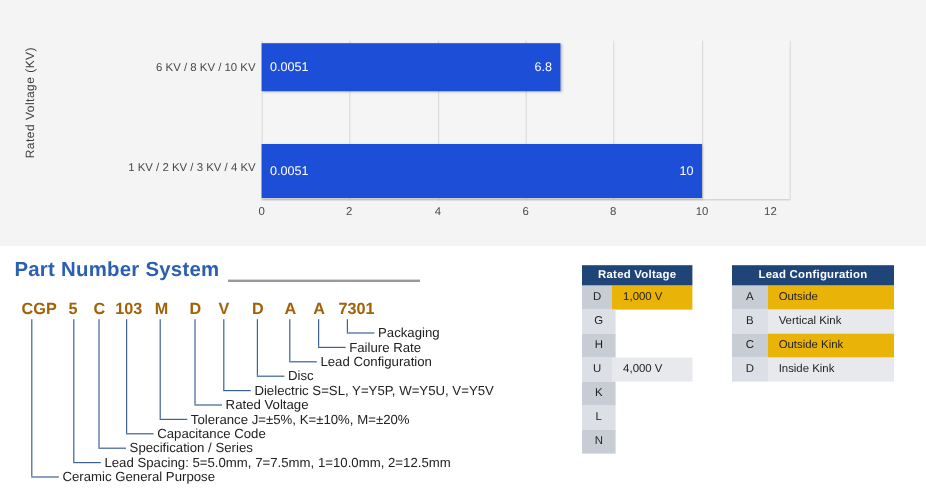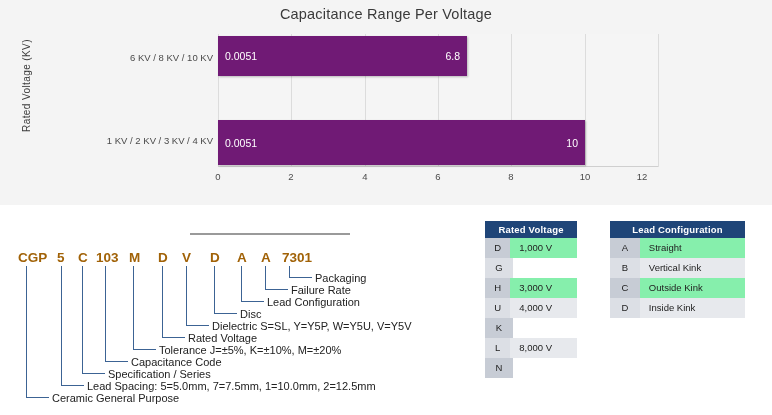--- a/index.html
+++ b/index.html
@@ -18,21 +18,21 @@
     position:absolute;left:0;top:6px;width:772px;text-align:center;
     font-size:14.5px;color:#3a3a3a;letter-spacing:.2px;
   }
   .plot{
     position:absolute;left:218px;top:34px;width:440px;height:133px;
     background:#f5f5f5;
   }
   .gridline{position:absolute;top:0;bottom:0;width:1px;background:#dcdcdc;}
   .axis-line{position:absolute;left:0;right:0;bottom:0;height:1px;background:#cfcfcf;}
   .bar{
-    position:absolute;background:#701a75;
+    position:absolute;background:#1d4ed8;
     box-shadow:1px 1px 2px rgba(0,0,0,.25);
   }
   .bar .vmin{position:absolute;left:7px;top:50%;transform:translateY(-50%);
     color:#ffffff;font-size:10.5px;}
   .bar .vmax{position:absolute;right:7px;top:50%;transform:translateY(-50%);
     color:#ffffff;font-size:10.5px;}
   .ytick{
     position:absolute;right:0;transform:translateY(-50%);
     font-size:9.5px;color:#4a4a4a;white-space:nowrap;text-align:right;
   }
@@ -69,21 +69,21 @@
   
   .tbl{position:absolute;font-size:9.5px;color:#222;}
   .tbl .hdr{
     background:#1f4578;color:#fff;font-weight:bold;font-size:9.5px;
     text-align:center;line-height:17px;height:17px;letter-spacing:.2px;
   }
   .tbl .row{display:flex;height:20px;line-height:20px;}
   .tbl .row .c1{text-align:center;}
   .tbl .row .c2{padding-left:9px;}
   .tbl .row.odd  .c1{background:#c7ccd5;}
-  .tbl .row.odd  .c2{background:#86efac;}
+  .tbl .row.odd  .c2{background:#eab308;}
   .tbl .row.even .c1{background:#dcdfe5;}
   .tbl .row.even .c2{background:#e7e9ed;}
 
   #tbl-voltage{left:485px;top:221px;width:92px;}
   #tbl-voltage .c1{width:28px;}
   #tbl-voltage .c2{width:64px;}
 
   #tbl-lead{left:610px;top:221px;width:135px;}
   #tbl-lead .c1{width:32px;}
   #tbl-lead .c2{width:103px;}
@@ -92,21 +92,20 @@
     position:absolute;left:601px;top:393px;
     font-size:15px;font-weight:bold;color:#1f62c4;letter-spacing:.1px;
   }
 </style>
 </head>
 <body>
 
 <div class="page">
 
   <div class="chart-panel">
-    <div class="chart-title">Capacitance Range Per Voltage</div>
 
     <div class="ylabel">Rated Voltage  (KV)</div>
 
     <div class="ytick-wrap">
       <div class="ytick" style="top:23px">6 KV / 8 KV / 10 KV</div>
       <div class="ytick" style="top:106px">1 KV / 2 KV / 3 KV / 4 KV</div>
     </div>
 
     <div class="plot">
       <div class="gridline" style="left:0px"></div>
@@ -134,20 +133,21 @@
       <div class="xtick" style="left:73px">2</div>
       <div class="xtick" style="left:147px">4</div>
       <div class="xtick" style="left:220px">6</div>
       <div class="xtick" style="left:293px">8</div>
       <div class="xtick" style="left:367px">10</div>
       <div class="xtick" style="left:424px">12</div>
     </div>
 
   </div>
 
+  <div class="pns-title">Part Number System</div>
   <div class="pns-rule"></div>
 
   <div id="pn-code-row">
       <div class="pn-code" style="left: 18px;">CGP</div>
       <div class="pn-code" style="left: 57px;">5</div>
       <div class="pn-code" style="left: 78px;">C</div>
       <div class="pn-code" style="left: 96px;">103</div>
       <div class="pn-code" style="left: 129px;">M</div>
       <div class="pn-code" style="left: 158px;">D</div>
       <div class="pn-code" style="left: 182px;">V</div>
@@ -197,45 +197,43 @@
     <div id="tbl-voltage-body">
         <div class="row odd">
           <div class="c1">D</div>
           <div class="c2">1,000 V</div>
         </div>
         <div class="row even">
           <div class="c1">G</div>
         </div>
         <div class="row odd">
           <div class="c1">H</div>
-          <div class="c2">3,000 V</div>
         </div>
         <div class="row even">
           <div class="c1">U</div>
           <div class="c2">4,000 V</div>
         </div>
         <div class="row odd">
           <div class="c1">K</div>
         </div>
         <div class="row even">
           <div class="c1">L</div>
-          <div class="c2">8,000 V</div>
         </div>
         <div class="row odd">
           <div class="c1">N</div>
         </div>
       </div>
   </div>
 
   <div class="tbl" id="tbl-lead">
     <div class="hdr">Lead Configuration</div>
     <div id="tbl-lead-body">
         <div class="row odd">
           <div class="c1">A</div>
-          <div class="c2">Straight</div>
+          <div class="c2">Outside</div>
         </div>
         <div class="row even">
           <div class="c1">B</div>
           <div class="c2">Vertical Kink</div>
         </div>
         <div class="row odd">
           <div class="c1">C</div>
           <div class="c2">Outside Kink</div>
         </div>
         <div class="row even">

